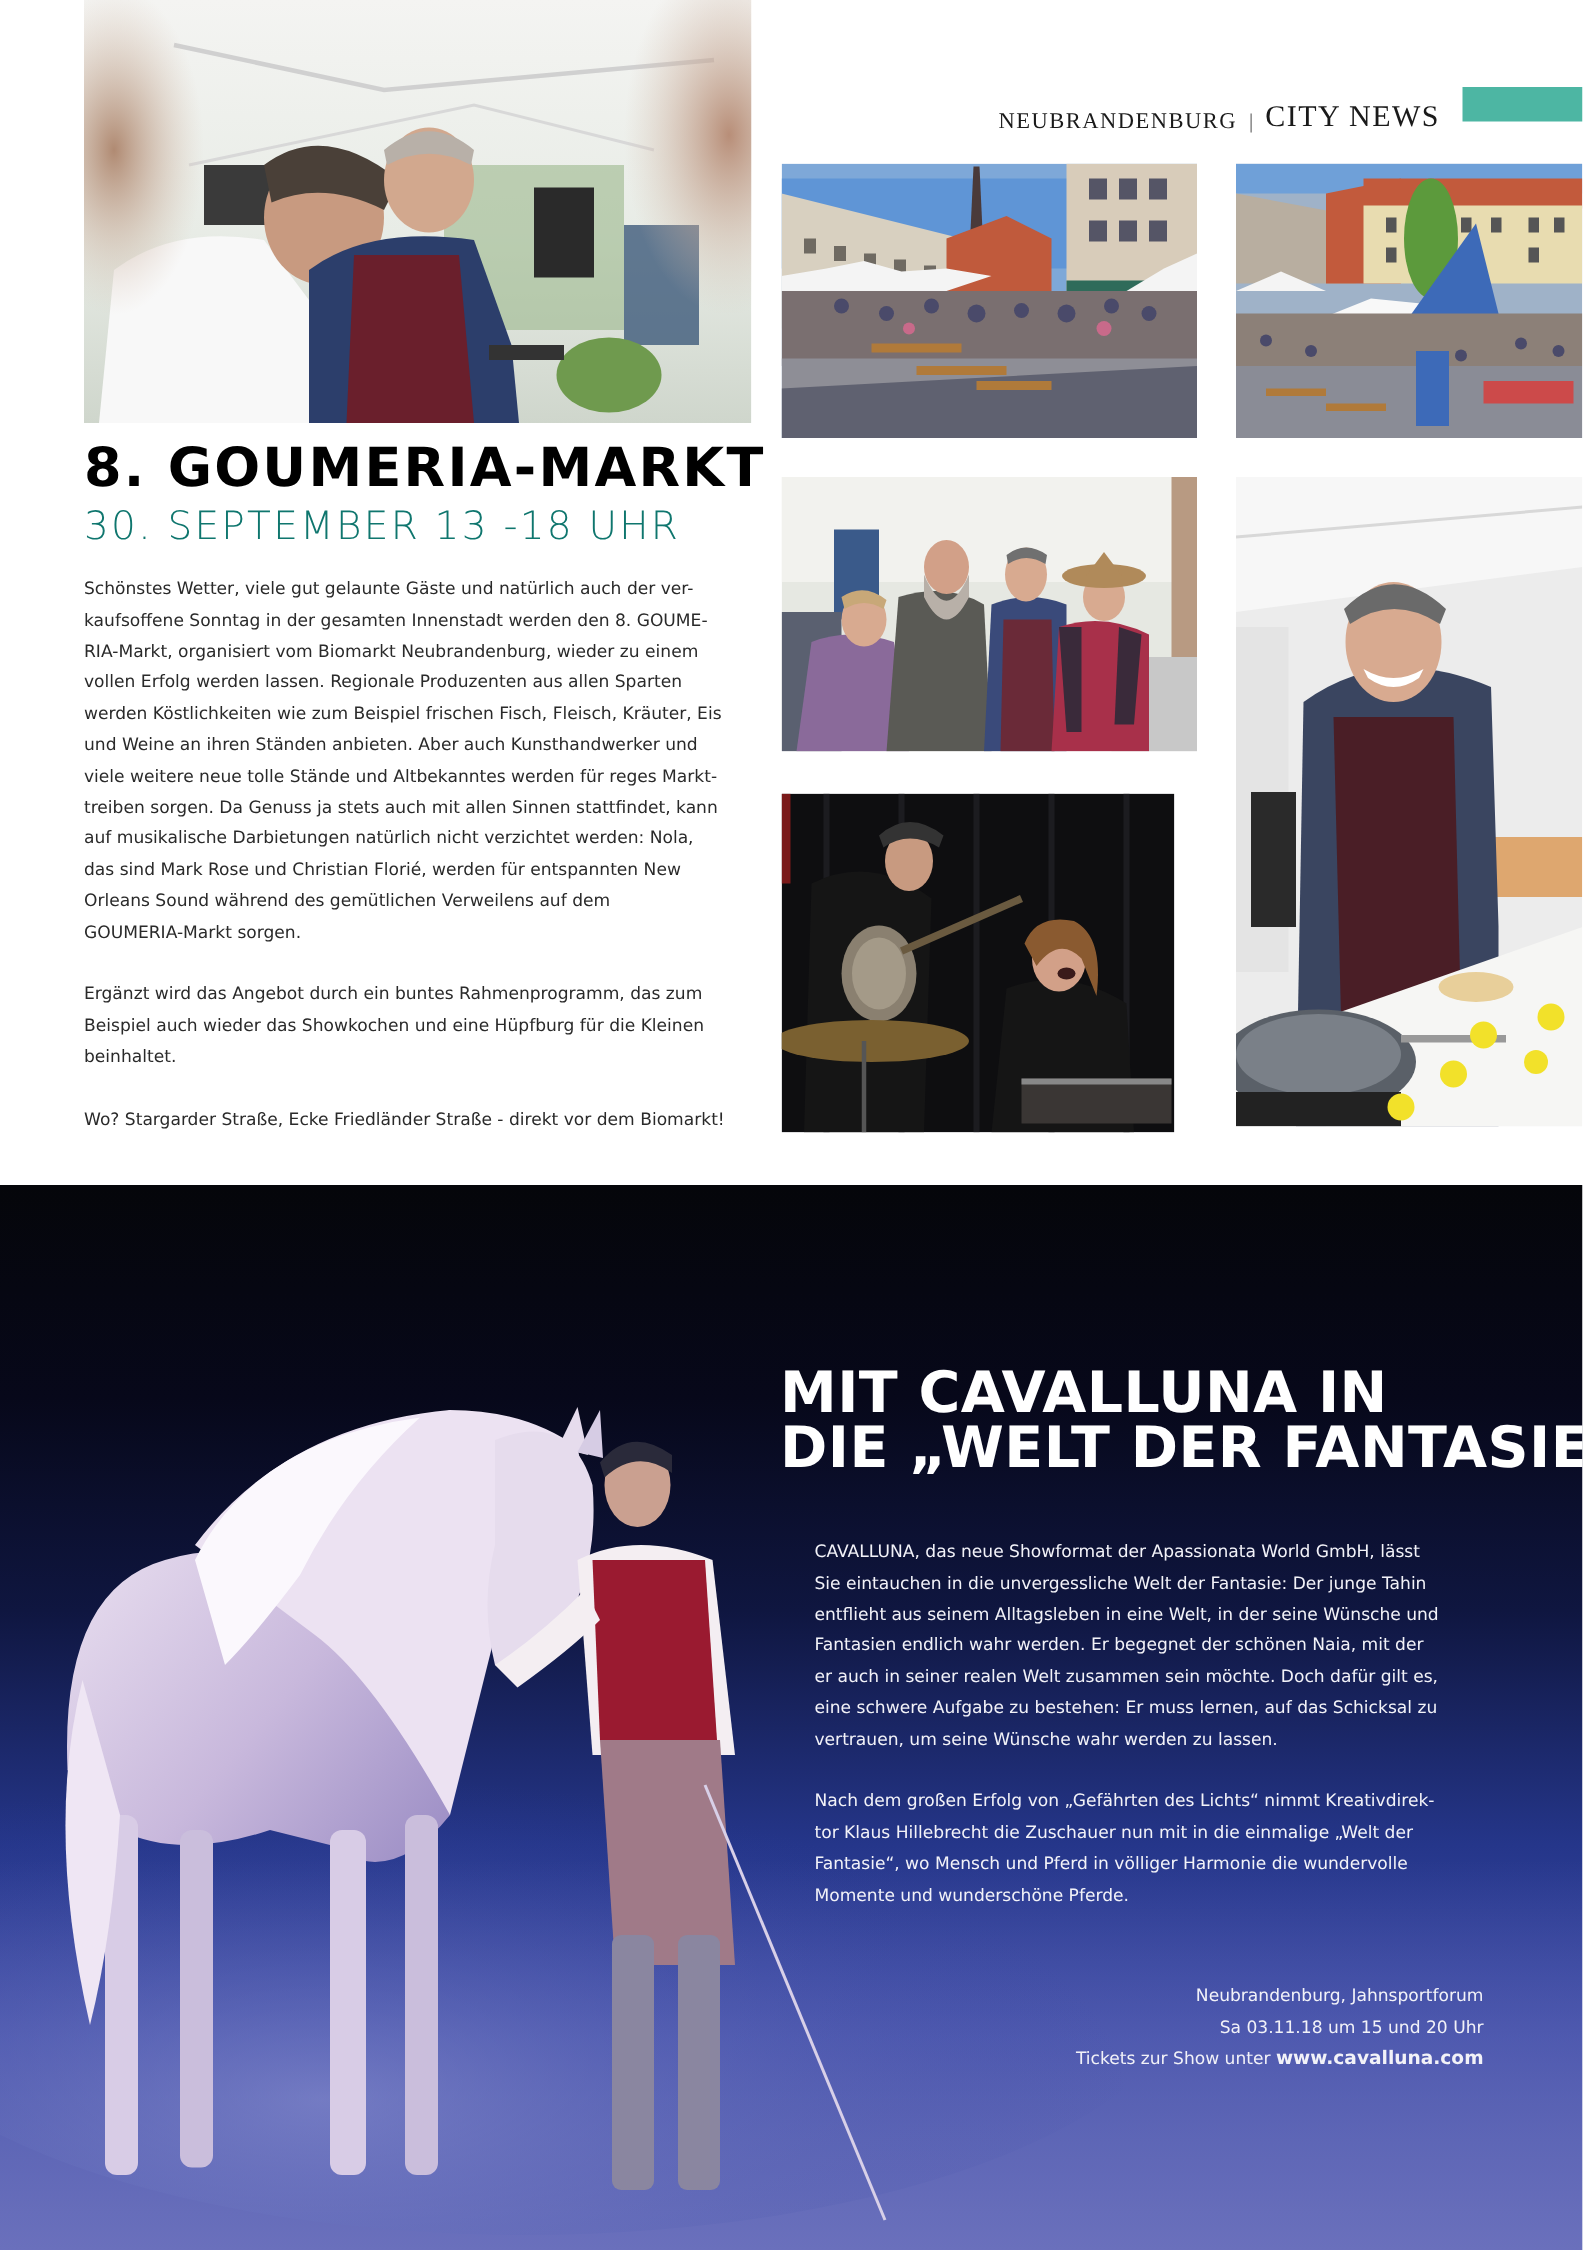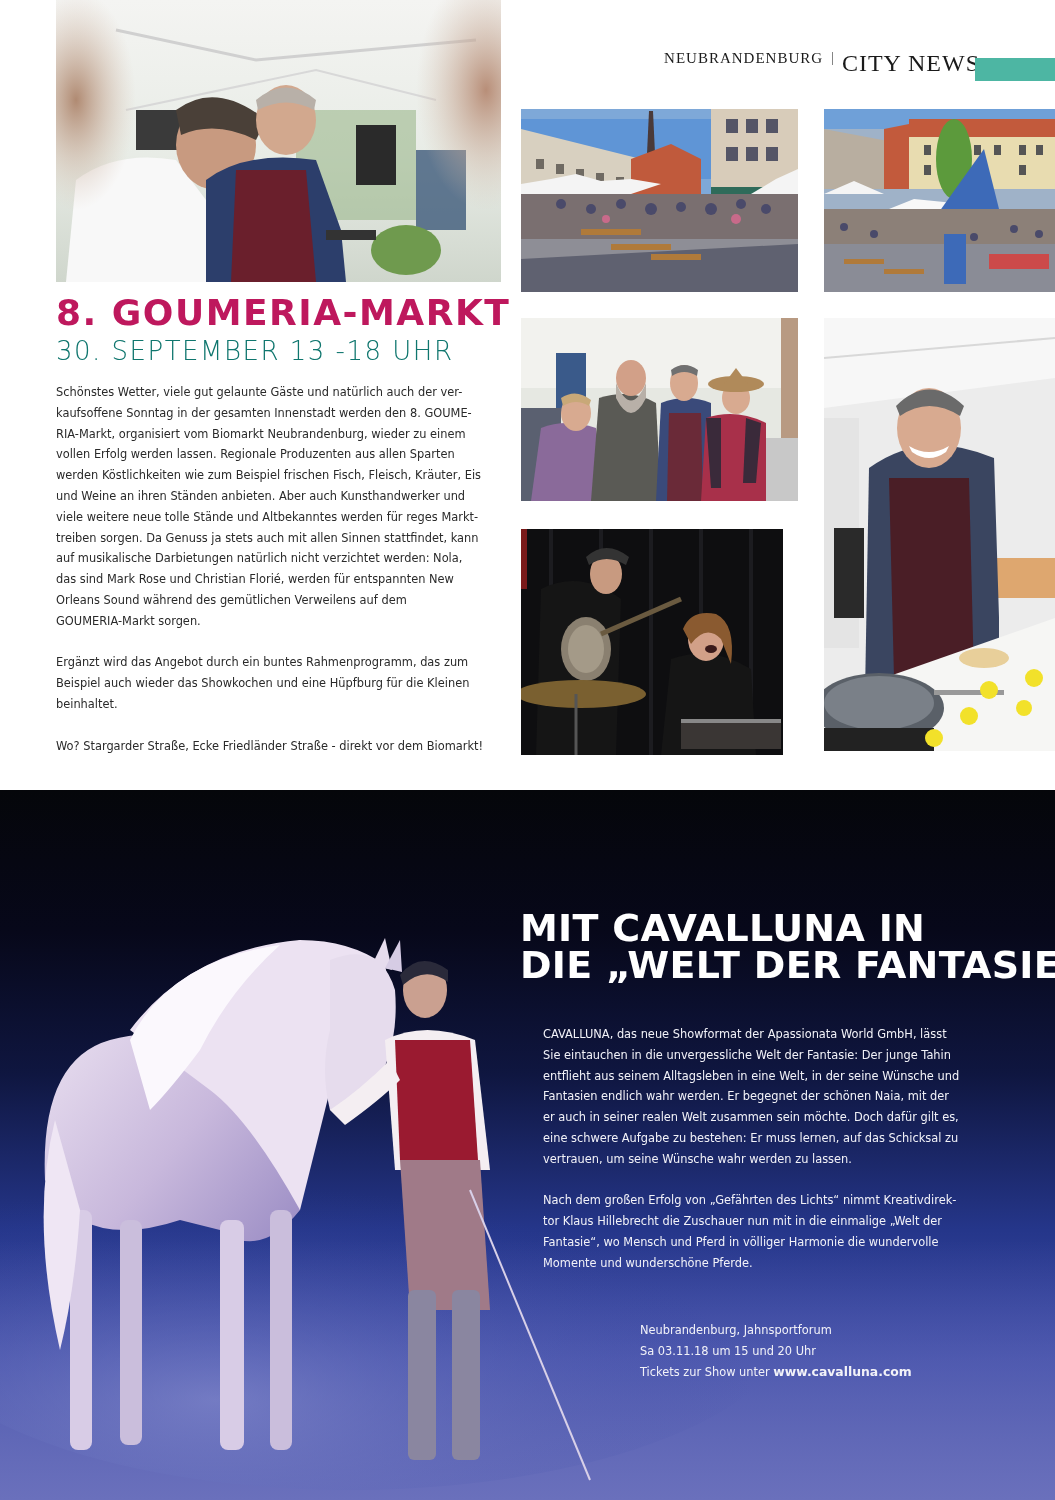--- a/index.html
+++ b/index.html
@@ -2,45 +2,45 @@
 <html><head>
 <meta charset="utf-8">
 <style>
   * { box-sizing: border-box; margin: 0; padding: 0; }
   html, body { width: 1055px; height: 1500px; background: #ffffff; overflow: hidden; }
   body { position: relative; font-family: "DejaVu Sans", sans-serif; color: #222; }
 
   .abs { position: absolute; }
 
   
-  .masthead { left: 540px; top: 50px; width: 440px; height: 40px; display: flex; align-items: flex-start; justify-content: flex-end; font-family: "Liberation Serif", serif; color: #1a1a1a; }
+  .masthead { left: 520px; top: 50px; width: 440px; height: 40px; display: flex; align-items: flex-end; justify-content: flex-end; font-family: "Liberation Serif", serif; color: #1a1a1a; }
   .masthead .city { font-size: 15px; letter-spacing: 1px; }
   .masthead .sep { font-size: 14px; margin: 0 8px; color: #555; }
-  .masthead .news { font-size: 24px; letter-spacing: 1px; }
+  .masthead .news { font-size: 20px; letter-spacing: 1px; }
   .teal-bar { left: 975px; top: 58px; width: 80px; height: 23px; background: #4db6a3; }
 
   
   .photo { overflow: hidden; }
   .photo svg { display: block; width: 100%; height: 100%; }
 
   
-  .title1 { left: 56px; top: 292px; font-family: "DejaVu Sans", sans-serif; font-weight: bold; font-size: 36px; letter-spacing: 1.5px; color: #be185d; white-space: nowrap; }
+  .title1 { left: 56px; top: 292px; font-family: "DejaVu Sans", sans-serif; font-weight: bold; font-size: 36px; letter-spacing: 1.5px; color: #000000; white-space: nowrap; }
   .subtitle1 { left: 56px; top: 336px; font-size: 26px; letter-spacing: 1.5px; color: #0f766e; white-space: nowrap; font-weight: 300; }
   .body1 { left: 56px; top: 382px; width: 445px; font-family: "DejaVu Sans", sans-serif; font-size: 11.4px; line-height: 20.8px; color: #2a2a2a; }
   .body1 p { margin-bottom: 20.8px; }
   .body1 .line { display: block; white-space: nowrap; }
 
   
   .dark-section { left: 0; top: 790px; width: 1055px; height: 710px; overflow: hidden;
     background: linear-gradient(180deg, #05060a 0%, #07081a 20%, #0f1640 40%, #25368a 62%, #3f4da8 80%, #5560b0 100%); }
   .title2 { left: 520px; top: 910px; font-family: "DejaVu Sans", sans-serif; font-weight: bold; font-size: 38px; line-height: 37px; color: #ffffff; letter-spacing: 0.3px; white-space: nowrap; }
   .body2 { left: 543px; top: 1024px; width: 450px; font-size: 11.4px; line-height: 20.8px; color: #f2f2f8; }
   .body2 .line { display: block; white-space: nowrap; }
   .body2 .gap { height: 20.8px; }
-  .info2 { left: 640px; top: 1320px; width: 349px; text-align: left; font-size: 11.4px; line-height: 20.8px; color: #f2f2f8; }
+  .info2 { left: 640px; top: 1320px; width: 349px; text-align: right; font-size: 11.4px; line-height: 20.8px; color: #f2f2f8; }
   .info2 .line { display: block; white-space: nowrap; }
   .info2 b { font-weight: bold; font-size: 12.4px; margin-top: 28px; }
 </style>
 </head>
 <body>
 
 <div class="abs masthead">
   <span class="city">NEUBRANDENBURG</span>
   <span class="sep">|</span>
   <span class="news">CITY NEWS</span>

